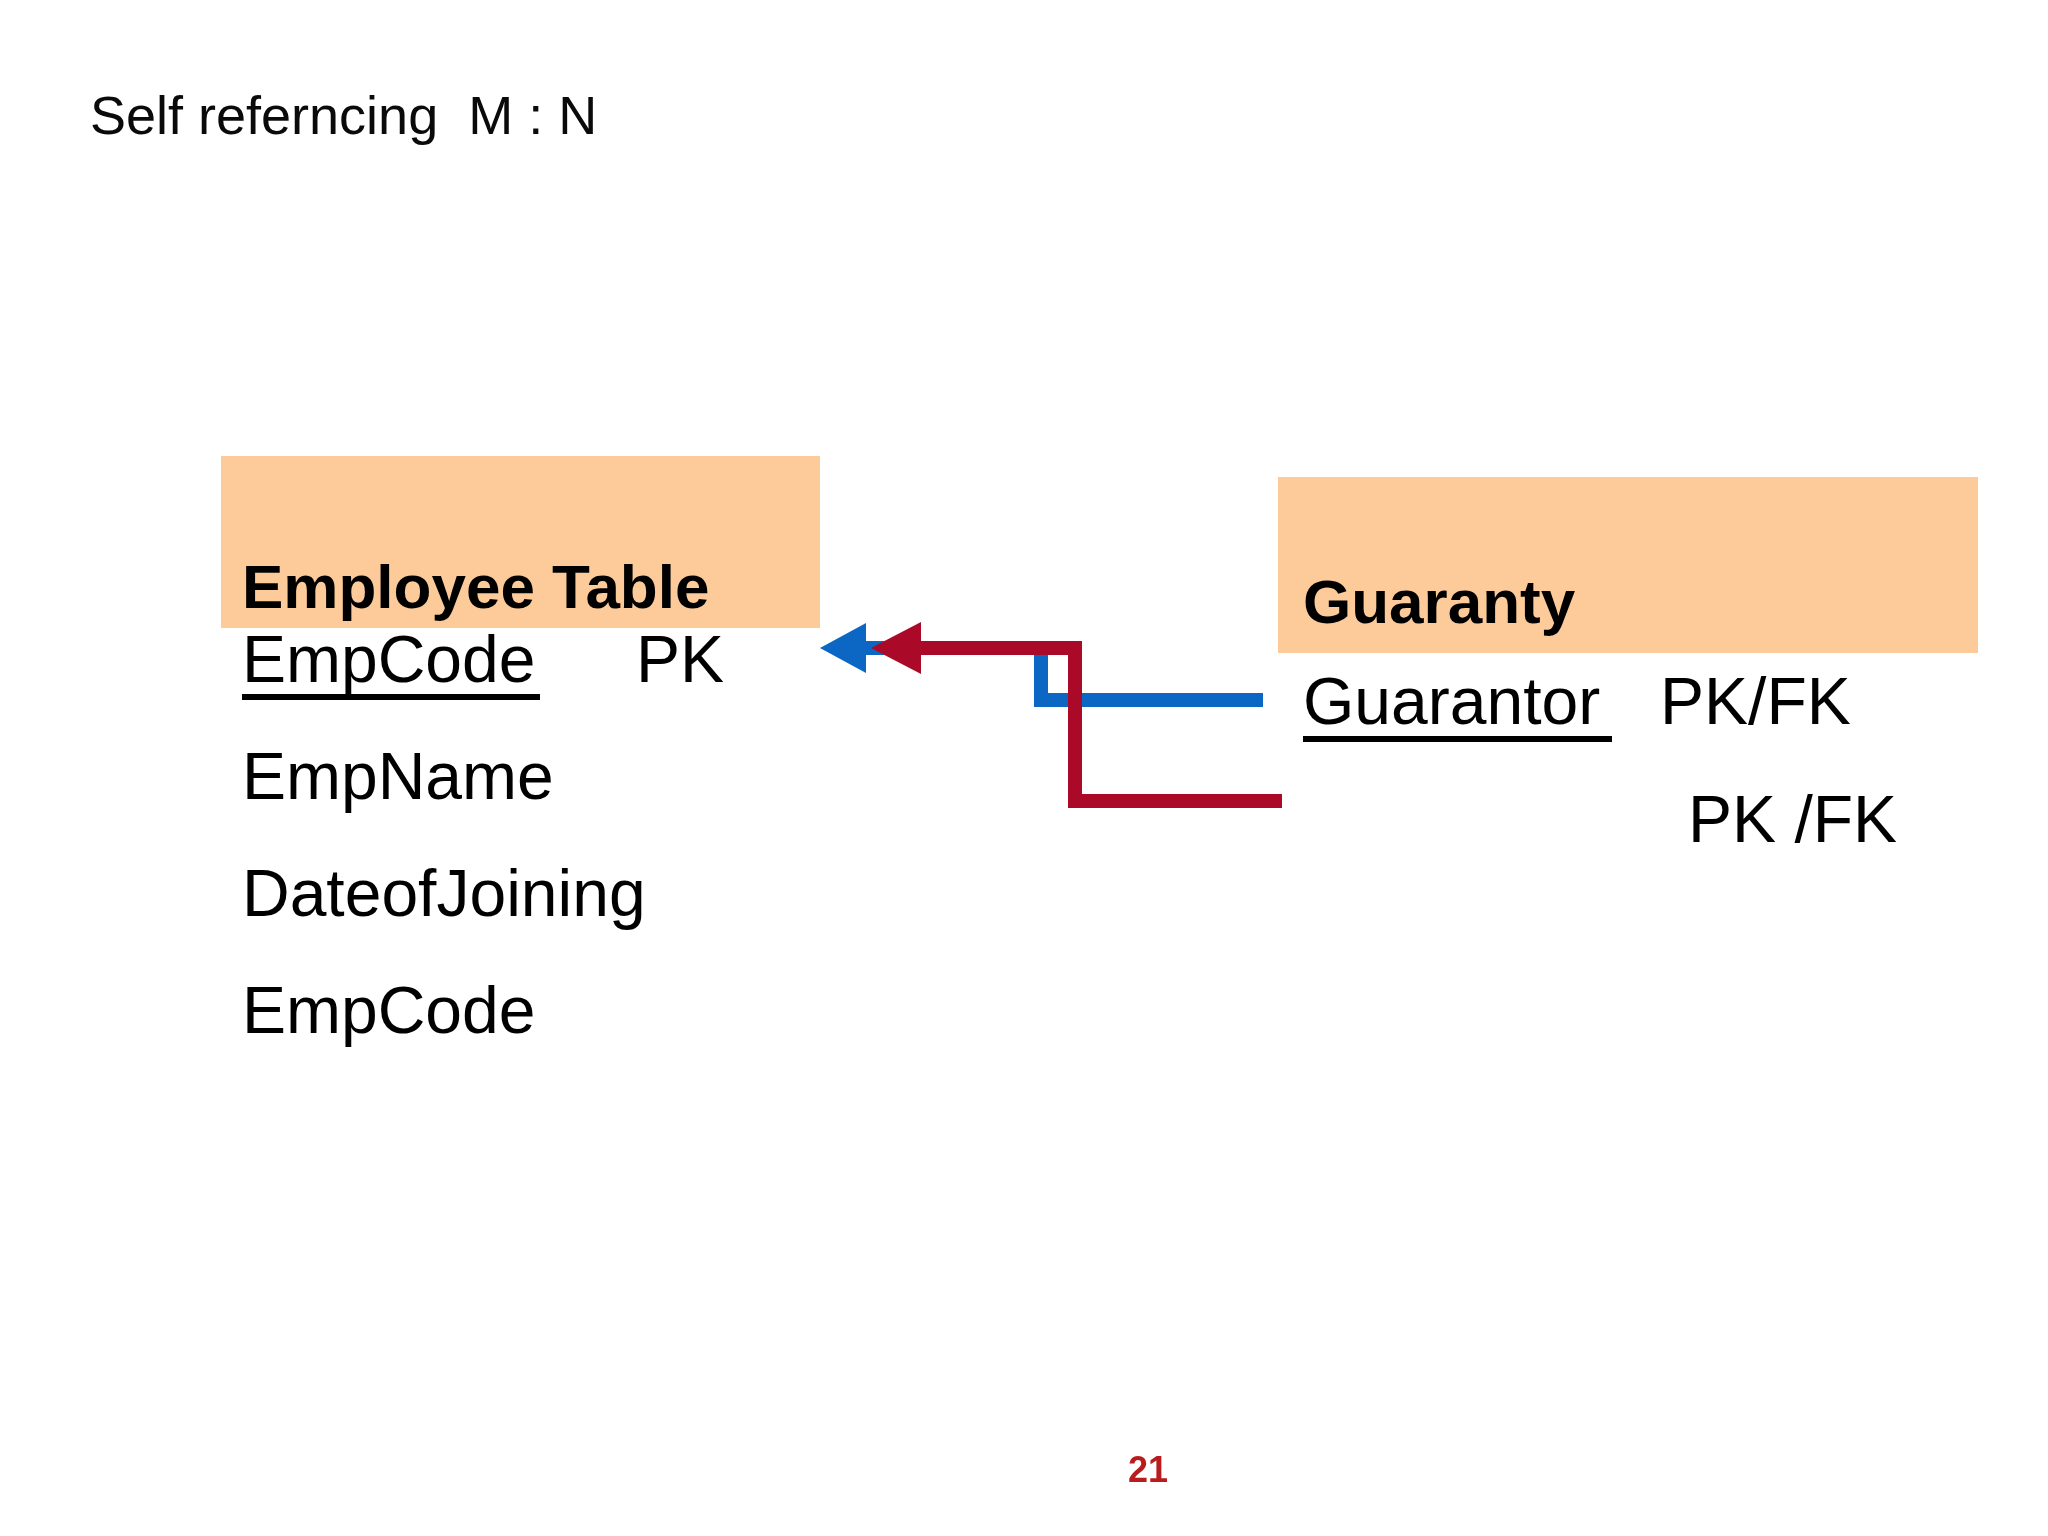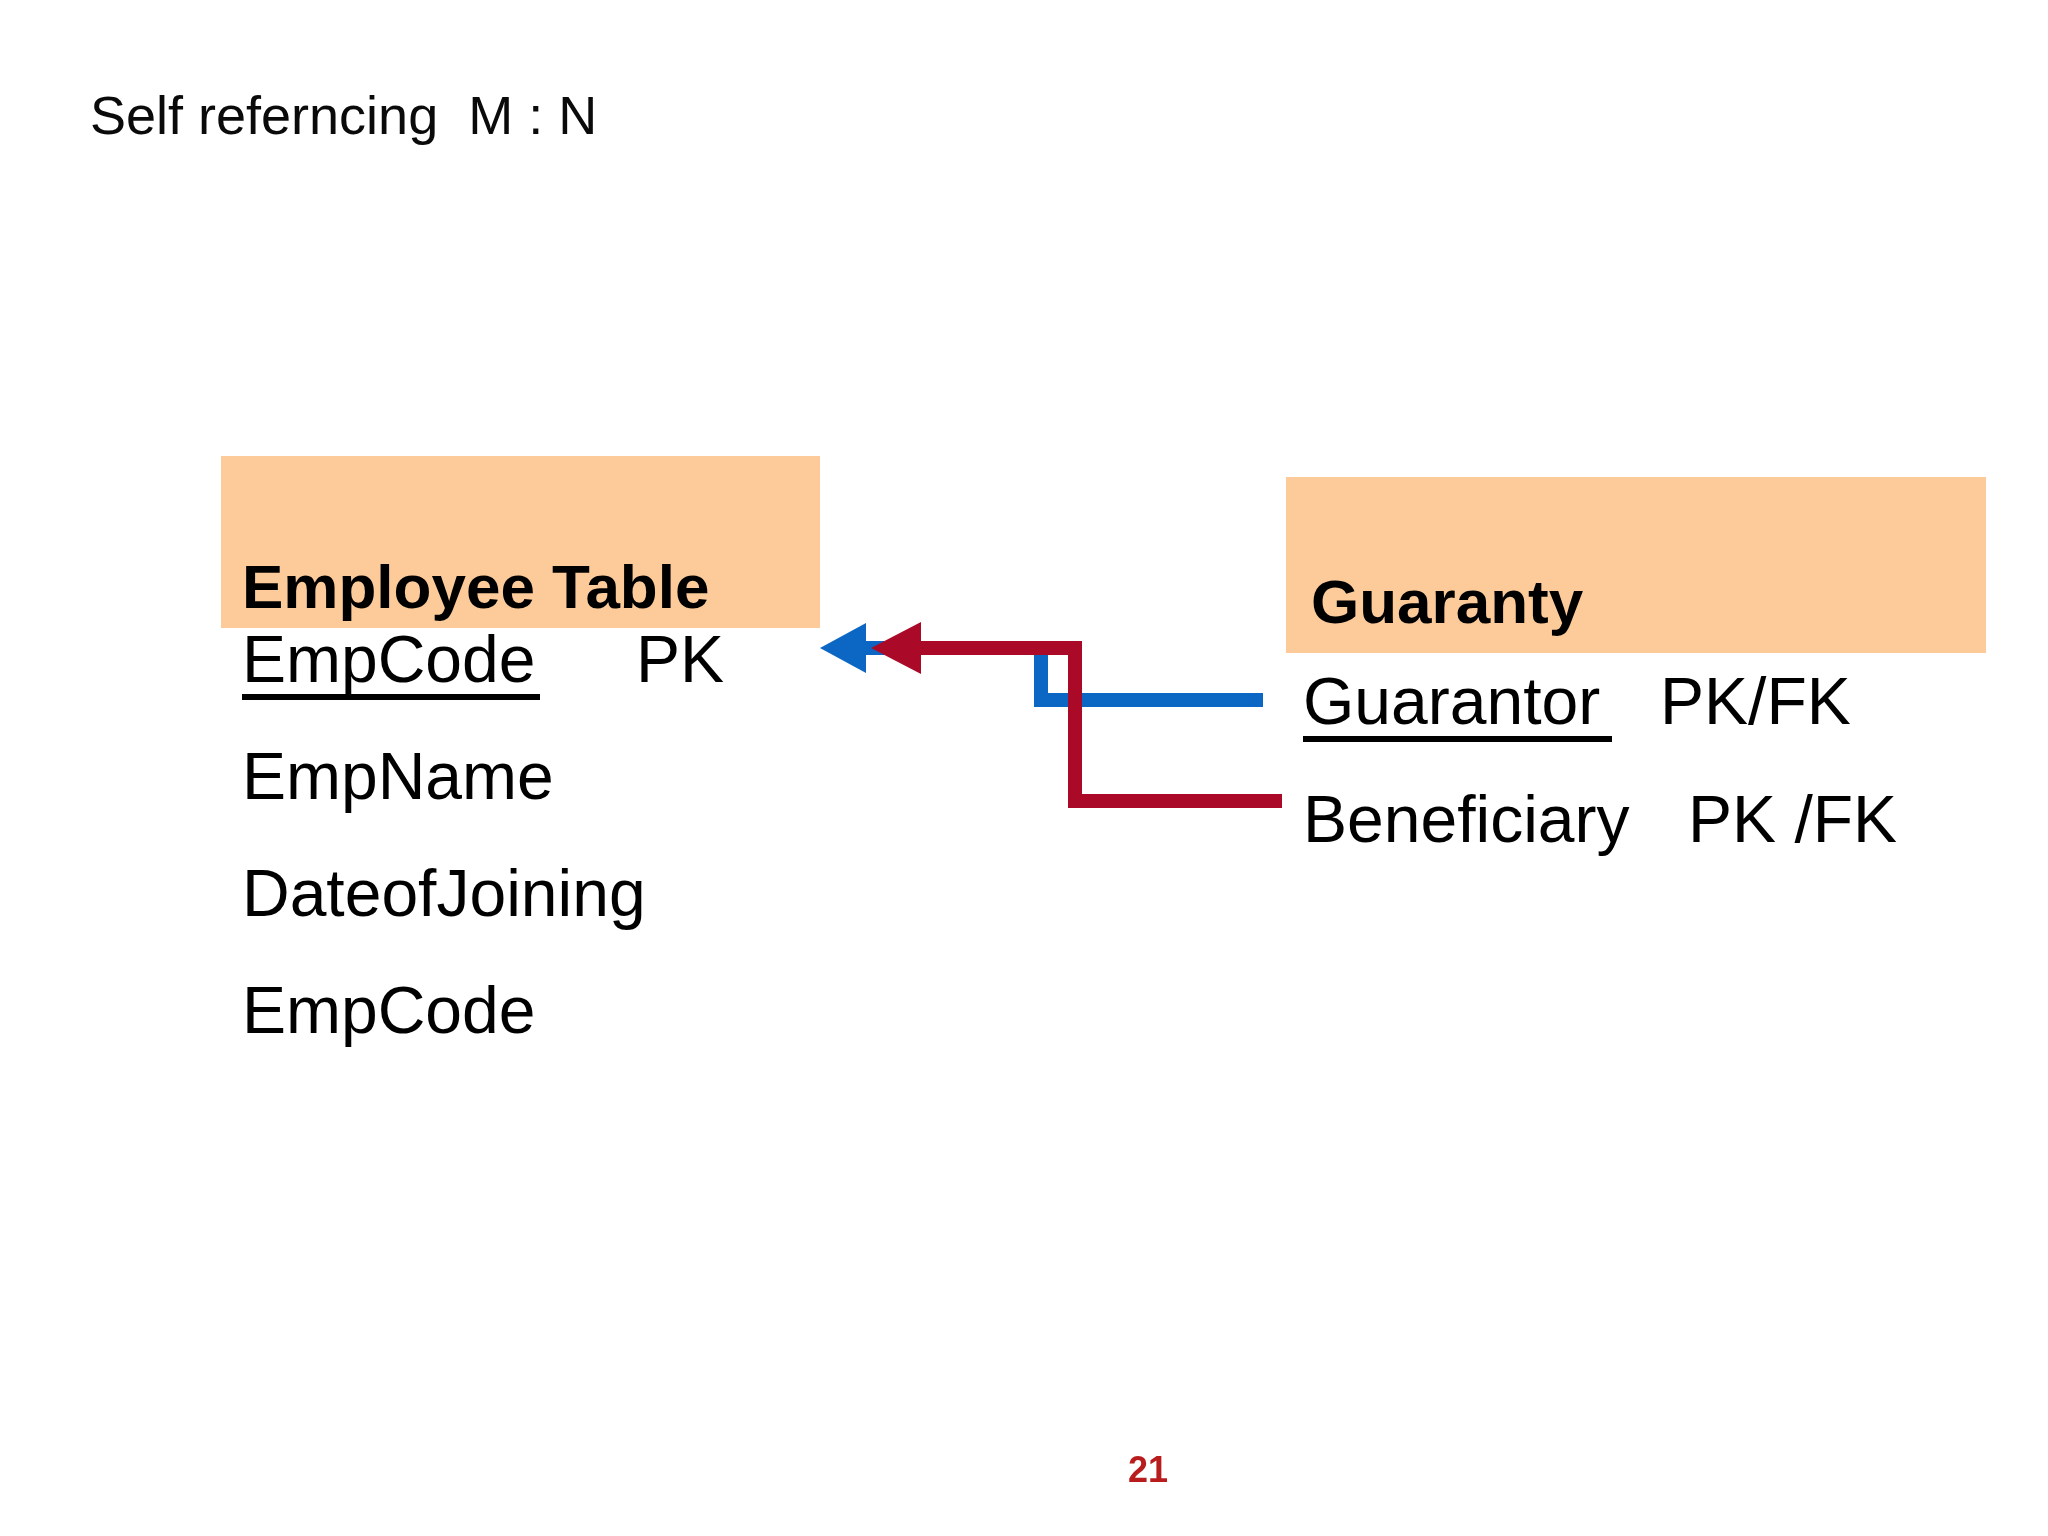--- a/index.html
+++ b/index.html
@@ -99,29 +99,28 @@
   </div>
 
   <div class="abs field emp-f0">
     <span class="u-emp">EmpCode</span>
   </div>
   <div class="abs field emp-k0">PK</div>
   <div class="abs field emp-f1">EmpName</div>
   <div class="abs field emp-f2">DateofJoining</div>
   <div class="abs field emp-f3">EmpCode</div>
 
-  <div class="abs tbl-header gua-box" style="background-color: rgb(252, 203, 153); margin-left: 8px;">
+  <div class="abs tbl-header gua-box" style="background-color: rgb(252, 203, 153);">
     <span>Guaranty</span>
   </div>
 
   <div class="abs field gua-f0">
     <span class="u-gua">Guarantor</span>
   </div>
   <div class="abs field gua-k0">PK/FK</div>
-  <div class="abs field gua-f1">Beneficiary</div>
   <div class="abs field gua-k1">PK /FK</div>
 
   <div class="seg blue-shaft-top" style="background-color: rgb(11, 102, 196);"></div>
   <div class="seg blue-vert" style="background-color: rgb(11, 102, 196);"></div>
   <div class="seg blue-shaft-right" style="background-color: rgb(11, 102, 196);"></div>
   <div class="head blue-head" style="border-right-color: rgb(11, 102, 196);"></div>
 
   <div class="seg red-shaft-top" style="background-color: rgb(170, 10, 40);"></div>
   <div class="seg red-vert" style="background-color: rgb(170, 10, 40);"></div>
   <div class="seg red-shaft-bottom" style="background-color: rgb(170, 10, 40);"></div>

